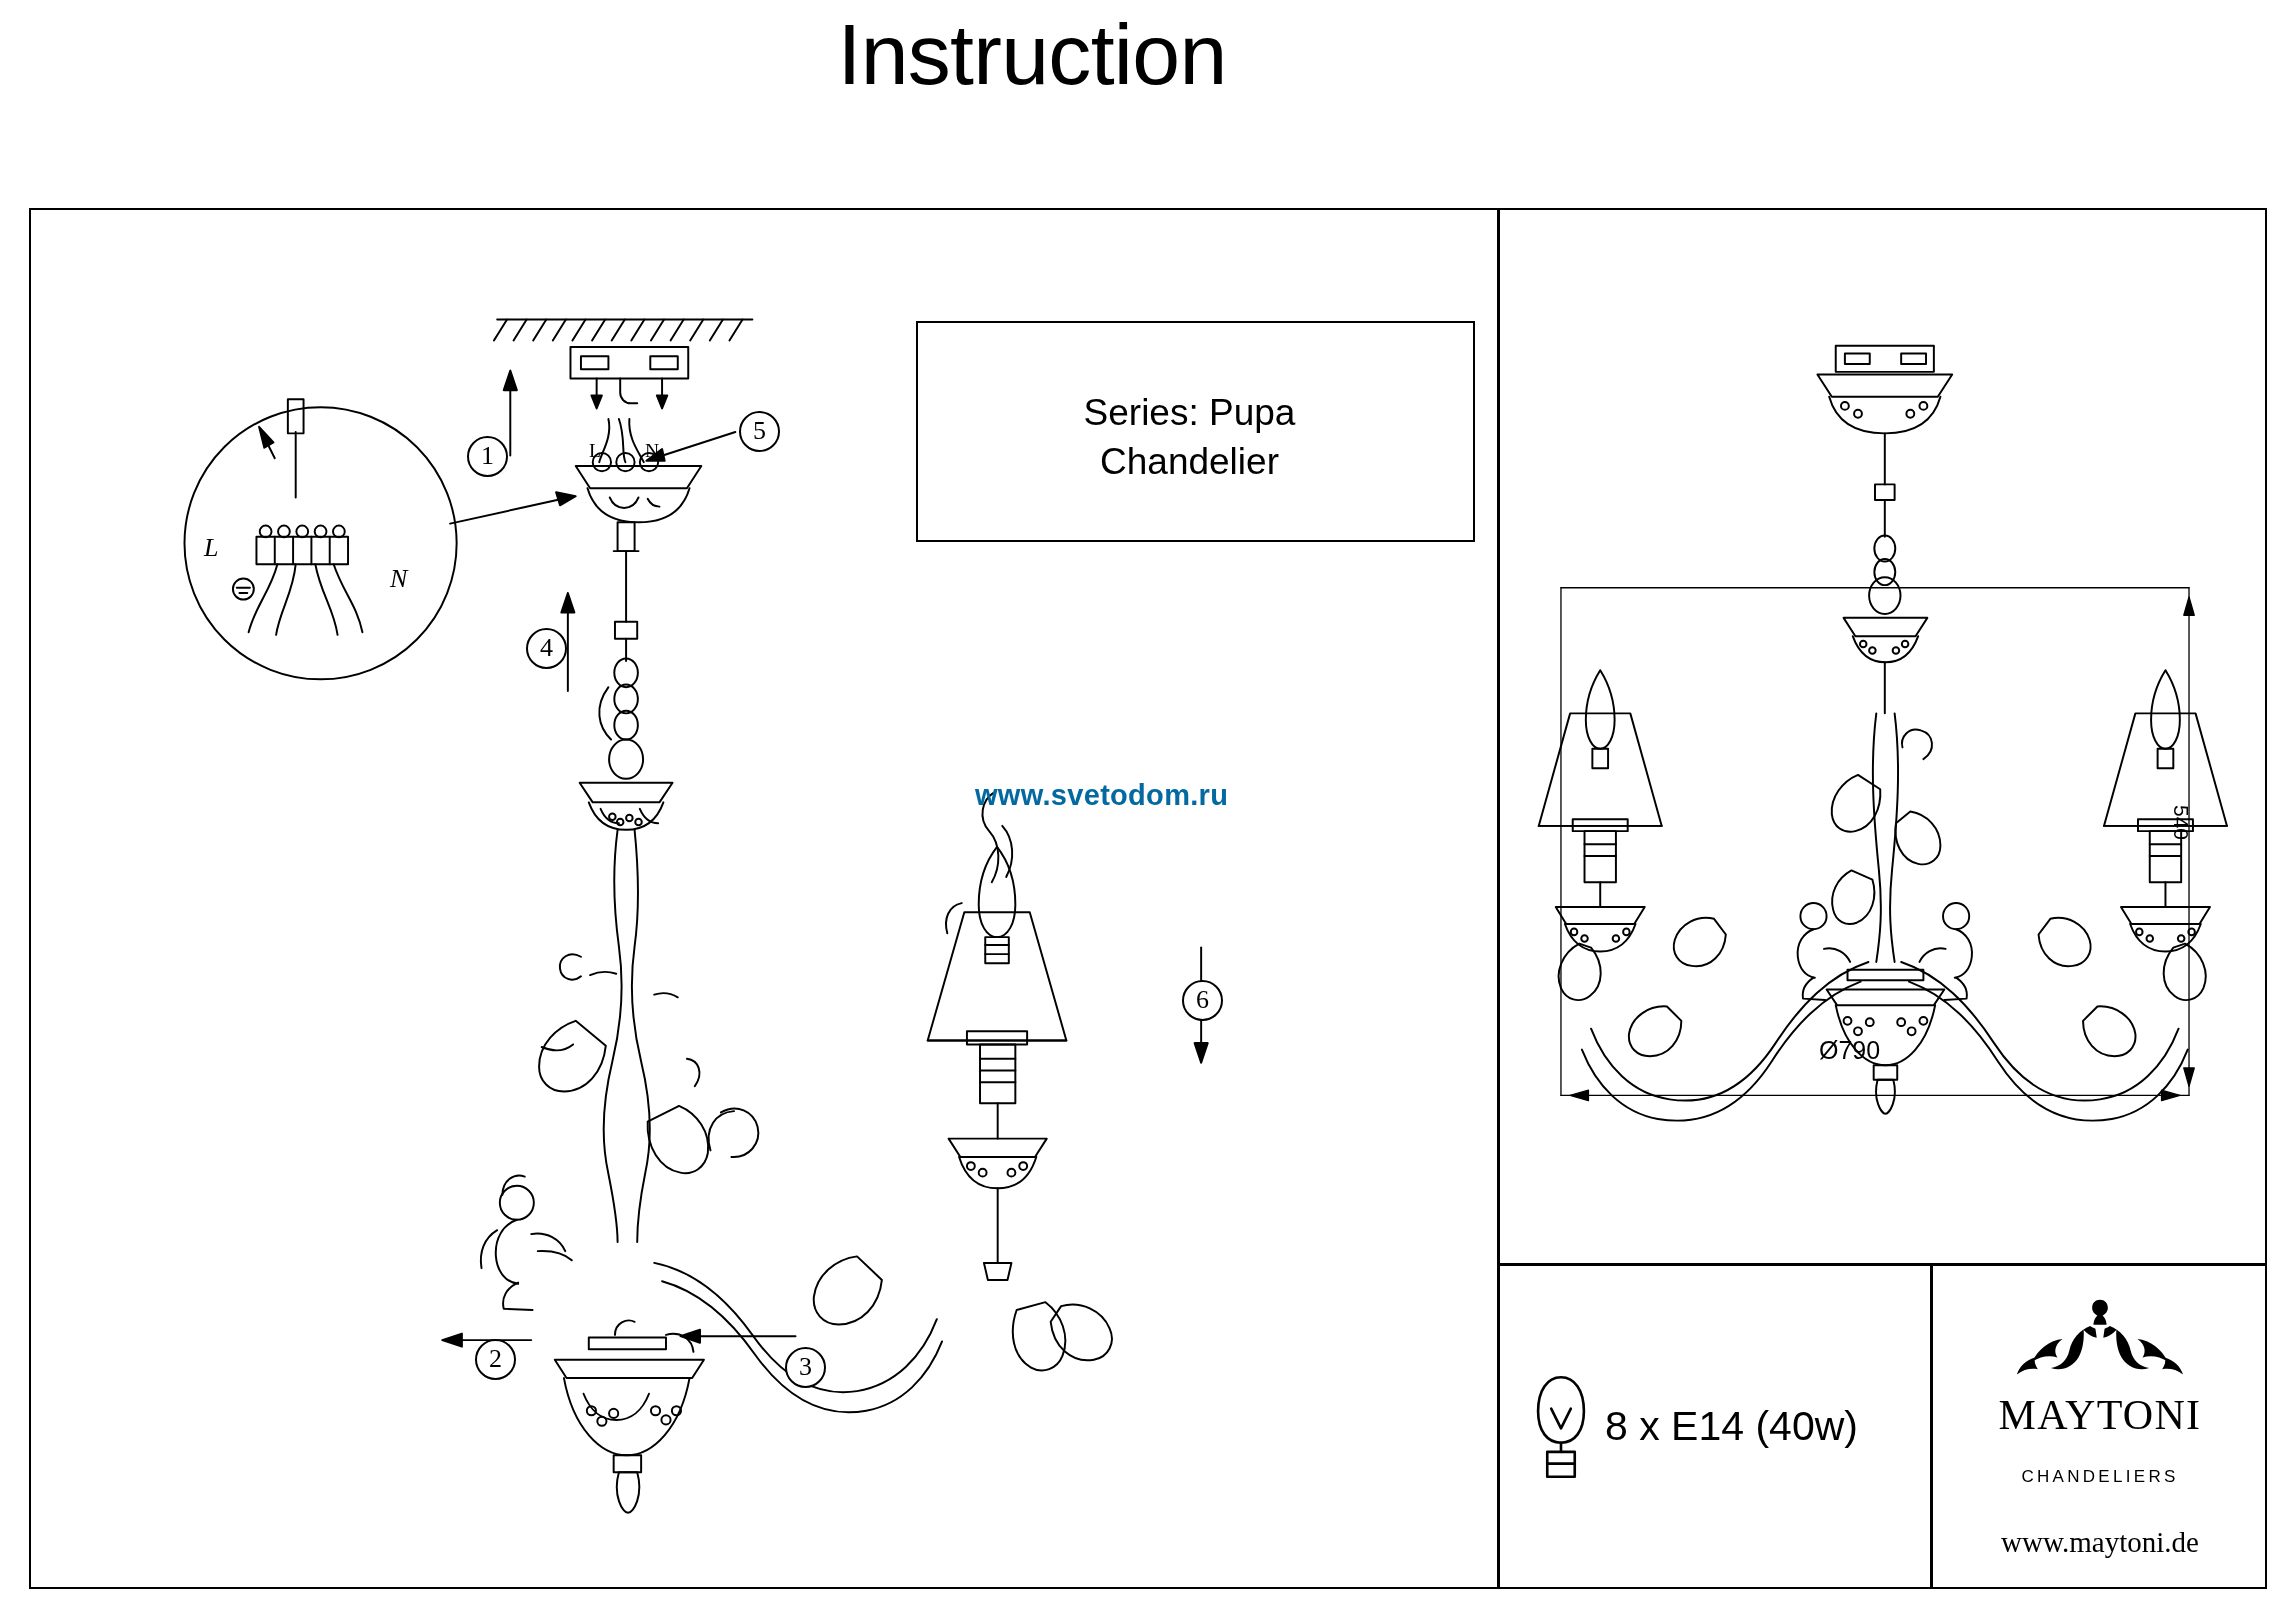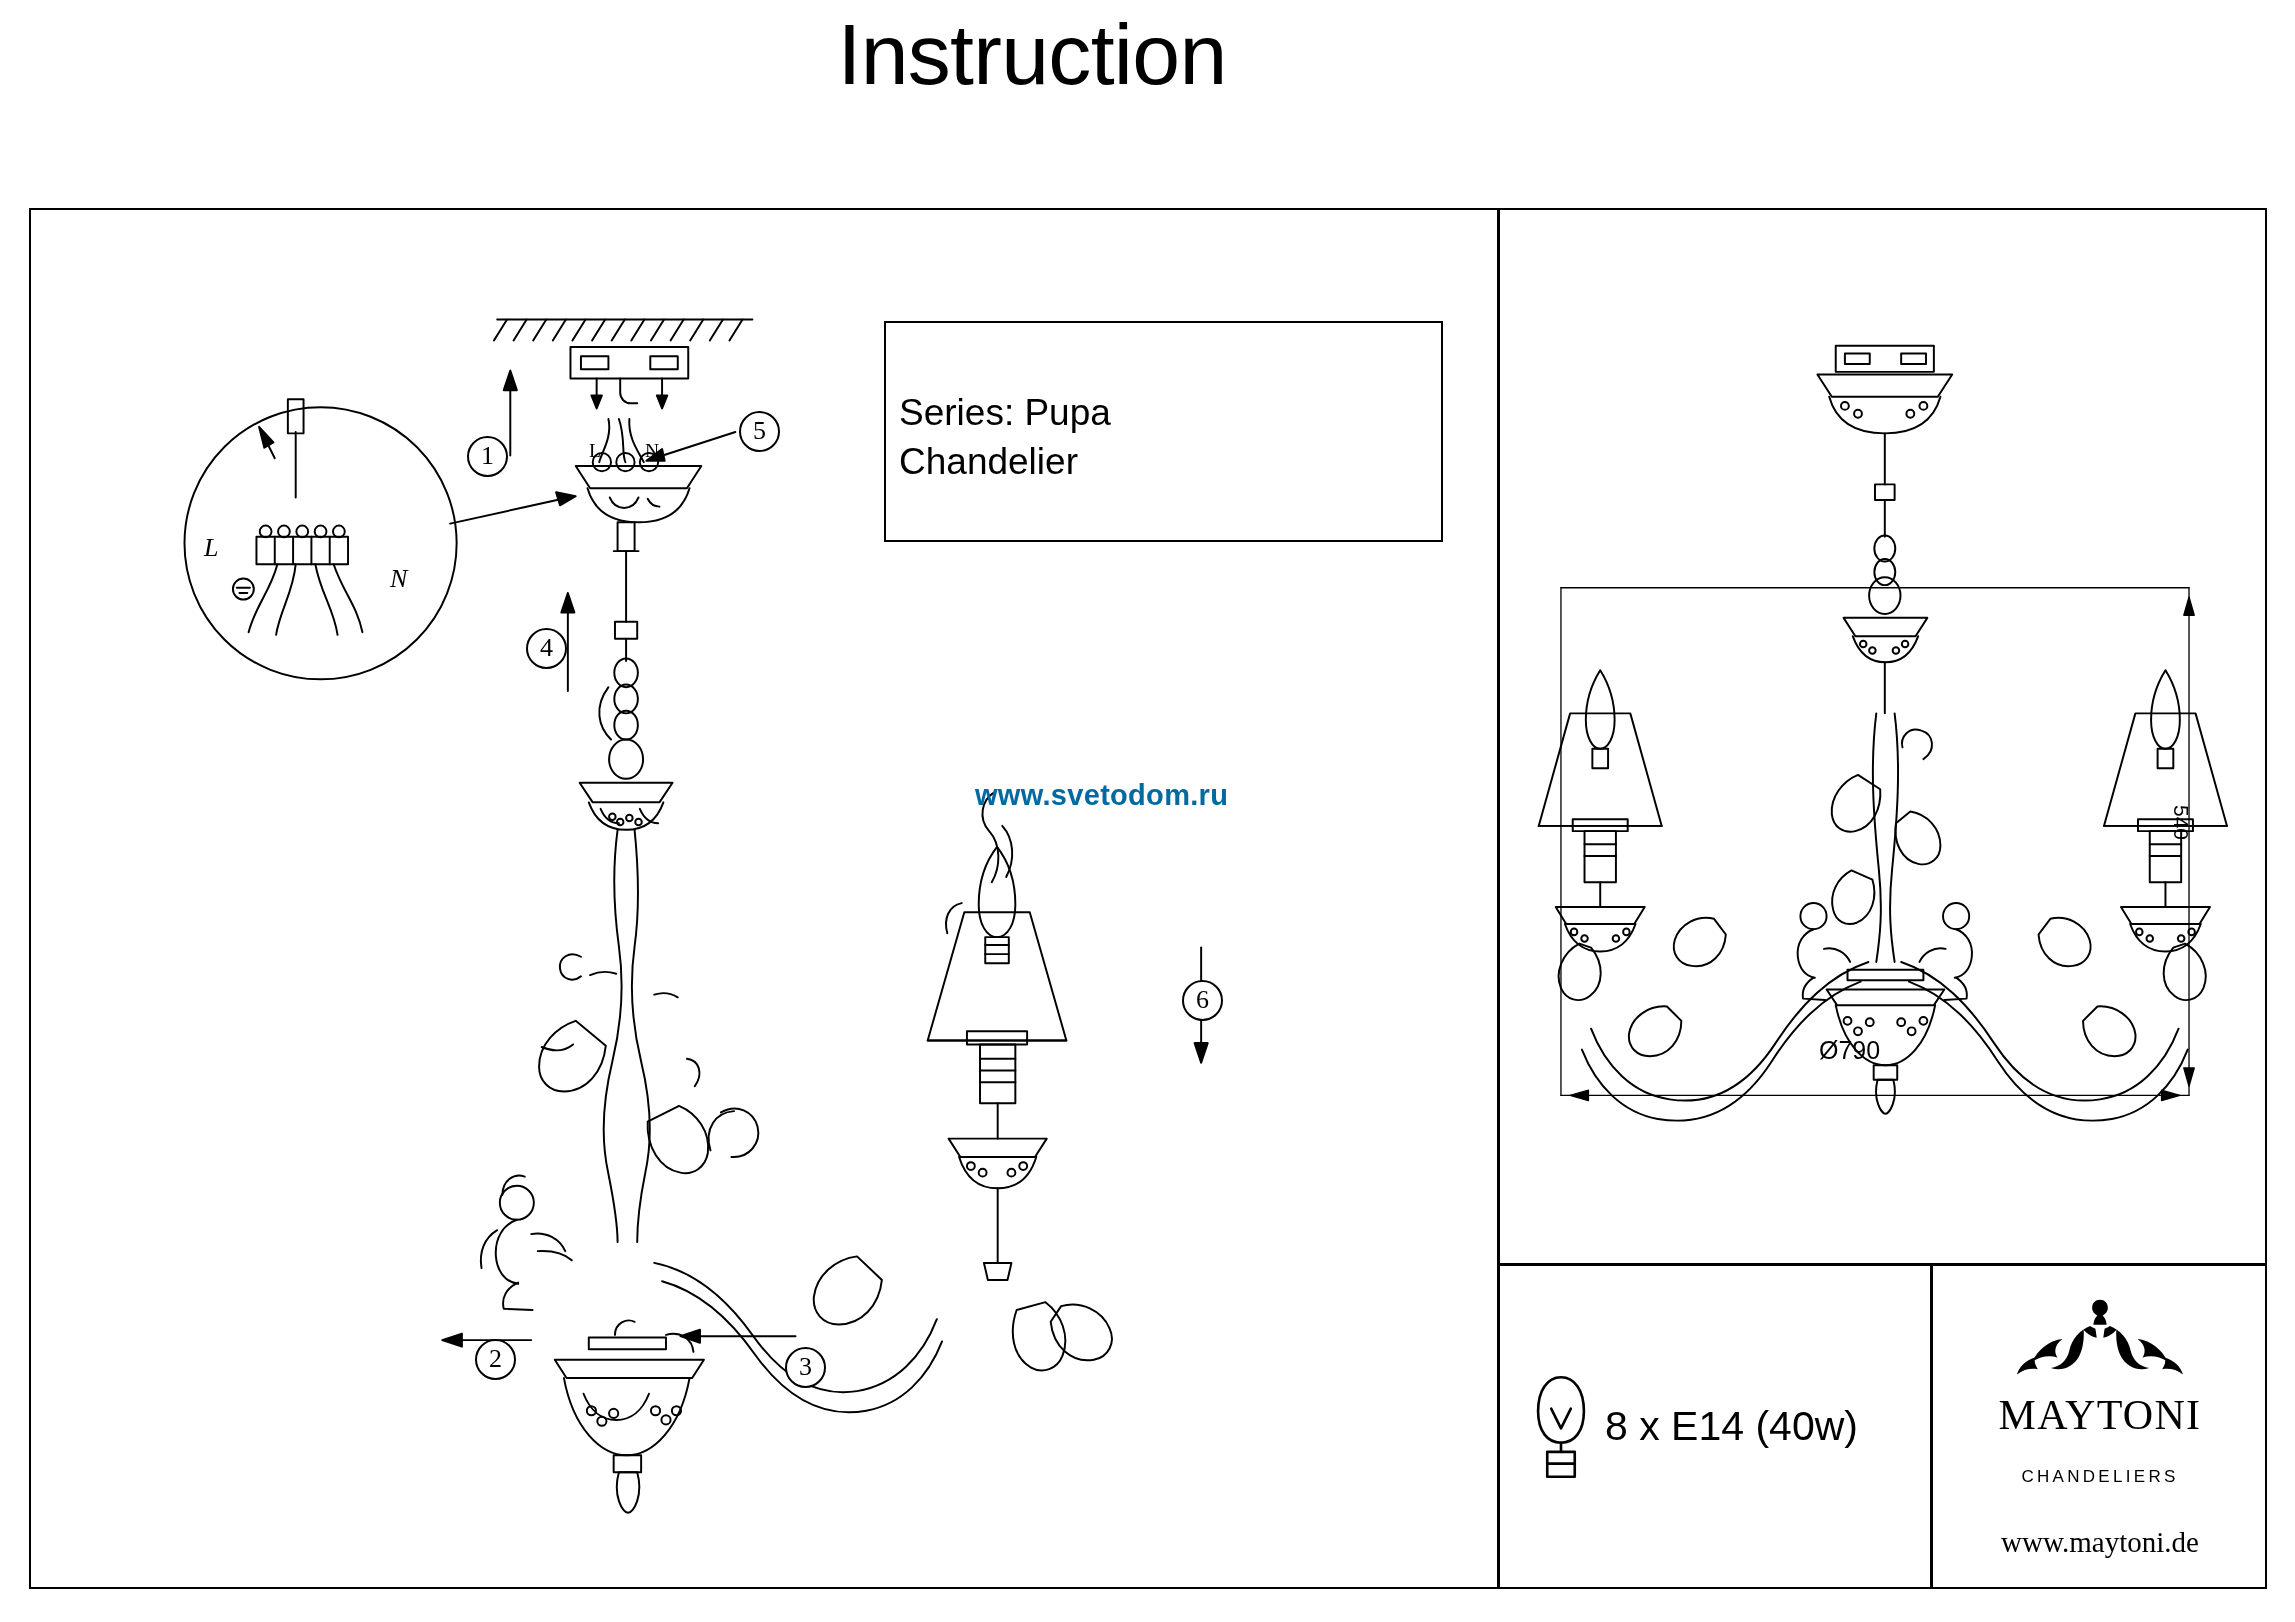--- a/index.html
+++ b/index.html
@@ -64,30 +64,30 @@
     left: 1930px;
     top: 1263px;
     width: 2.6px;
     height: 326px;
     background: #000;
   }
 
   
   #info-box {
     position: absolute;
-    left: 884px;
+    left: 916px;
     top: 321px;
     width: 559px;
     height: 221px;
     border: 2.6px solid #000;
     box-sizing: border-box;
     display: flex;
     flex-direction: column;
     justify-content: center;
-    align-items: flex-start;
+    align-items: center;
     padding: 12px 25px 0 13px;
   }
   #info-box .line {
     font-size: 37px;
     line-height: 1.32;
     white-space: nowrap;
   }
 
   
   #watermark {

